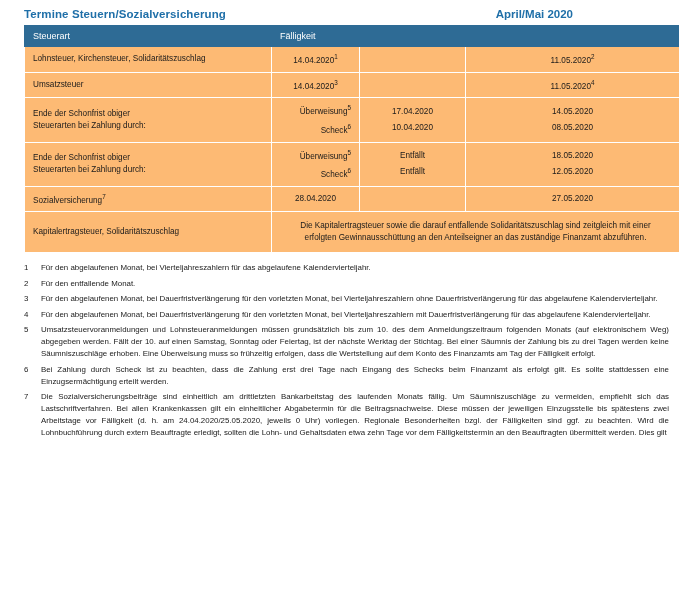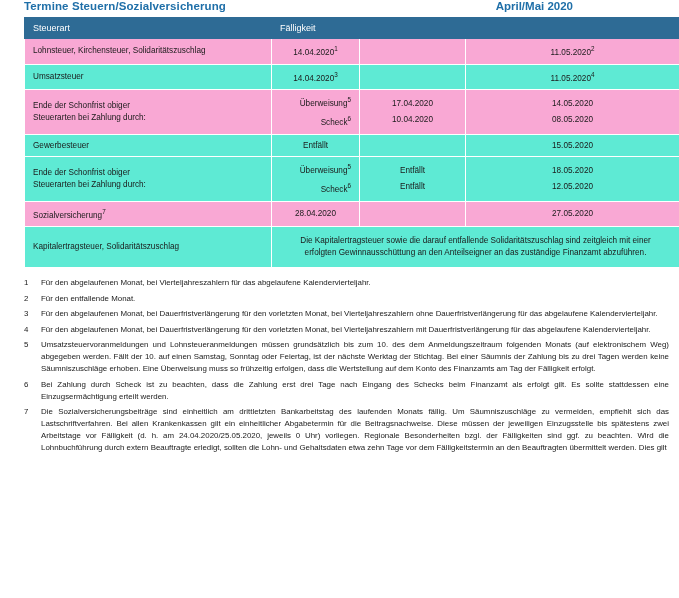--- a/index.html
+++ b/index.html
@@ -11,21 +11,21 @@
     width: 679px;
     min-height: 598px;
     font-family: "Liberation Sans", sans-serif;
     color: #1a1a1a;
     font-size: 8.5px;
   }
   .page {
     position: relative;
     width: 611px;
     box-sizing: border-box;
-    padding: 0 12px 4px 12px;
+    padding: 8px 12px 4px 12px;
   }
   
   .doc-header {
     display: flex;
     align-items: baseline;
     justify-content: space-between;
     padding: 0 4px 5px 12px;
   }
   .doc-title {
     color: #1f6fa8;
@@ -60,22 +60,22 @@
     padding: 5px 8px;
     border: 1px solid #2e6b95;
   }
   table.terms td {
     border: 1px solid #ffffff;
     padding: 5px 8px;
     vertical-align: middle;
     font-size: 8.2px;
     line-height: 1.45;
   }
-  tr.band-a td { background: #f9a8d4; }
-  tr.band-b td { background: #5eead4; }
+  tr.band-a td { background: #fdba74; }
+  tr.band-b td { background: #fdba74; }
   .ctr { text-align: center; }
   .sup { font-size: 6.3px; vertical-align: super; }
   .lbl-main { display: block; }
   .note-cell {
     text-align: center;
     line-height: 1.55;
     padding: 8px 18px !important;
   }
   
   .footnotes {
@@ -150,26 +150,20 @@
         <td style="padding:0" class="ctr">
           <div style="padding:5px 8px 2px 8px;">17.04.2020</div>
           <div style="padding:2px 8px 5px 8px;">10.04.2020</div>
         </td>
         <td style="padding:0" class="ctr">
           <div style="padding:5px 8px 2px 8px;">14.05.2020</div>
           <div style="padding:2px 8px 5px 8px;">08.05.2020</div>
         </td>
       </tr>
 
-      <tr class="band-b">
-        <td>Gewerbesteuer</td>
-        <td class="ctr">Entfällt</td>
-        <td></td>
-        <td class="ctr">15.05.2020</td>
-      </tr>
 
 
       <tr class="band-b">
         <td>
           <span class="lbl-main">Ende der Schonfrist obiger</span>
           <span class="lbl-main">Steuerarten bei Zahlung durch:</span>
         </td>
         <td style="padding:0">
           <div style="padding:5px 8px 2px 8px; text-align:right; white-space:nowrap;"><span>Überweisung</span><span class="sup">5</span></div>
           <div style="padding:2px 8px 5px 8px; text-align:right; white-space:nowrap;"><span>Scheck</span><span class="sup">6</span></div>

